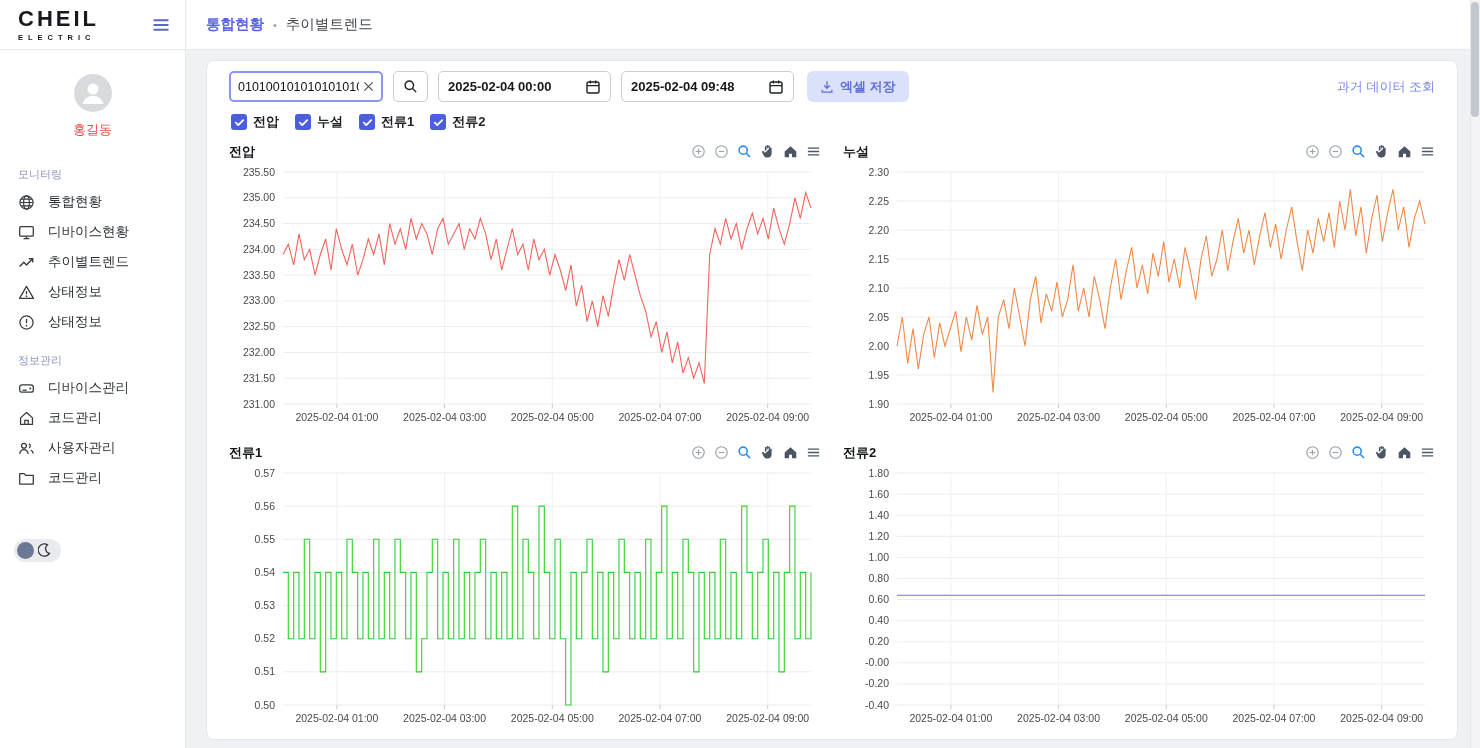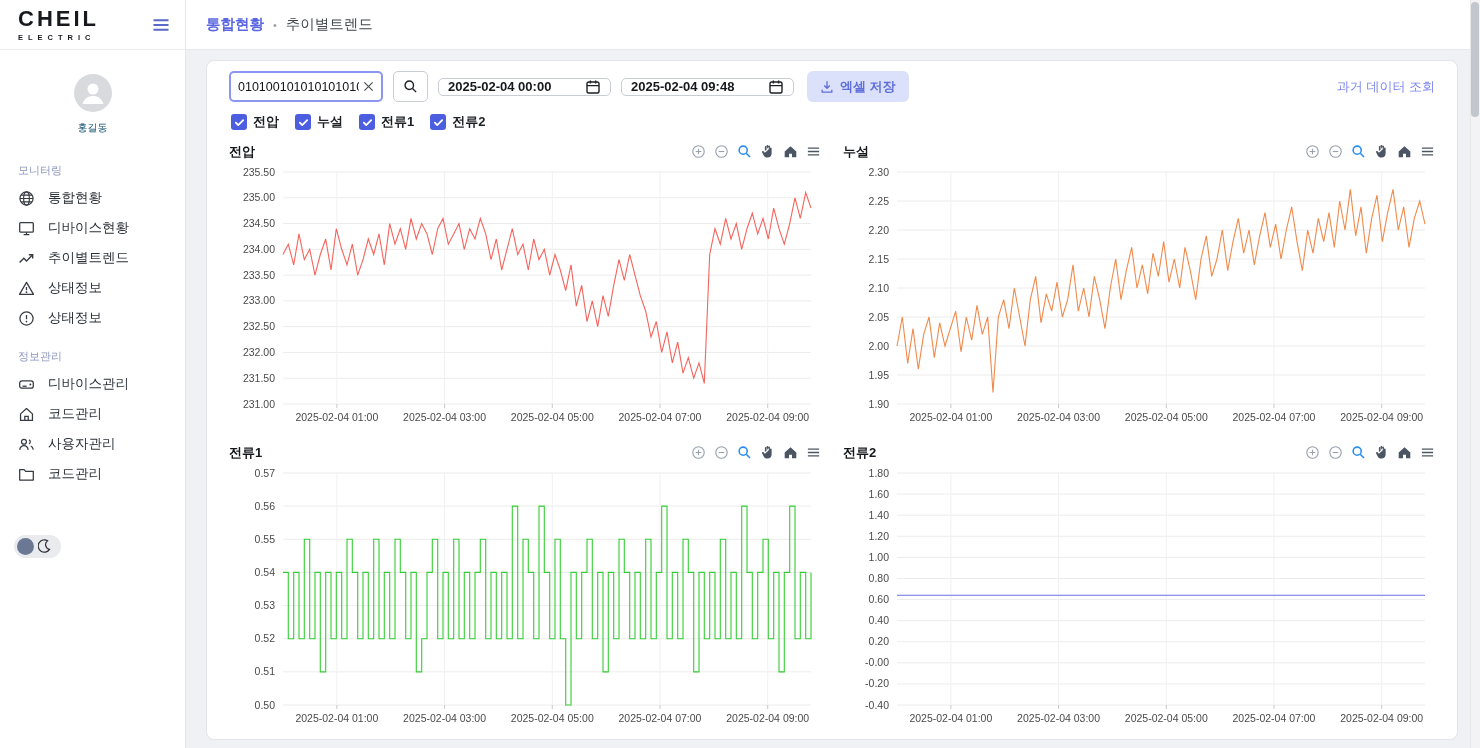--- a/index.html
+++ b/index.html
@@ -8,21 +8,21 @@
   .app { display:flex; height:100%; }
 
   
   .sidebar { width:186px; background:#fff; border-right:1px solid #e4e6eb; display:flex; flex-direction:column; flex-shrink:0; }
   .sidebar-header { height:50px; display:flex; align-items:center; justify-content:space-between; padding:0 14px 0 18px; border-bottom:1px solid #ededf0; }
   .logo-main { font-size:22px; font-weight:800; letter-spacing:3px; color:#17191d; line-height:1; }
   .logo-sub { font-size:7.5px; font-weight:700; letter-spacing:5px; color:#17191d; margin-top:3px; }
   .hamburger { background:none; border:none; color:#5a68c8; cursor:pointer; display:flex; }
   .user { text-align:center; padding-top:24px; }
   .avatar { width:38px; height:38px; border-radius:50%; background:#d8dade; margin:0 auto; display:flex; align-items:center; justify-content:center; }
-  .user-name { margin-top:9px; font-size:10px; color:#0c4a6e; }
+  .user-name { margin-top:9px; font-size:13px; color:#ef4444; }
   .nav { margin-top:12px; }
   .nav-section-label { font-size:11px; color:#8d97bd; padding:16px 0 5px 18px; }
   .nav-item { display:flex; align-items:center; gap:13px; padding:6px 18px; font-size:13.5px; color:#2b3036; cursor:pointer; }
   .nav-item .nicon { display:flex; color:#363b42; }
   .theme-toggle { margin:46px 0 0 14px; width:47px; height:23px; border-radius:12px; background:#e9ebef; display:flex; align-items:center; padding:0 3px; gap:4px; cursor:pointer; }
   .knob { width:17px; height:17px; border-radius:50%; background:#6b7894; }
   .moon { display:flex; color:#2b2e33; }
 
   
   .main { flex:1; display:flex; flex-direction:column; min-width:0; }
@@ -32,21 +32,21 @@
   .bc-current { color:#41464d; font-size:14.5px; }
   .content { flex:1; padding:10px 22px 8px 20px; min-height:0; }
   .card { background:#fff; border:1px solid #e3e5ea; border-radius:8px; height:100%; padding:10px 22px 4px; }
 
   
   .controls { display:flex; align-items:center; gap:10px; }
   .device-wrap { display:flex; align-items:center; width:154px; height:31px; border:2px solid #8a96f2; border-radius:5px; padding:0 7px; background:#fff; }
   .device-input { border:none; outline:none; flex:1; min-width:0; font-size:12.5px; color:#121418; font-family:inherit; }
   .clear-btn { color:#4c4f55; display:flex; cursor:pointer; padding-left:4px; }
   .icon-btn { width:35px; height:31px; border:1px solid #c9cdd4; border-radius:5px; background:#fff; display:flex; align-items:center; justify-content:center; color:#1d2025; cursor:pointer; }
-  .date-wrap { display:flex; align-items:center; justify-content:space-between; width:173px; height:18px; border:1px solid #c9cdd4; border-radius:5px; padding:0 9px; background:#fff; }
+  .date-wrap { display:flex; align-items:center; justify-content:space-between; width:173px; height:31px; border:1px solid #c9cdd4; border-radius:5px; padding:0 9px; background:#fff; }
   .date-input { border:none; outline:none; font-size:13px; font-weight:700; color:#16181c; width:124px; font-family:inherit; }
   .cal-btn { display:flex; color:#1d2025; cursor:pointer; }
   .excel-btn { display:flex; gap:6px; align-items:center; height:31px; padding:0 13px; background:#dce1fb; color:#5f6fd8; border:none; border-radius:6px; font-size:13px; font-weight:700; cursor:pointer; margin-left:3px; font-family:inherit; }
   .history-link { margin-left:auto; color:#7b86f0; font-size:13px; text-decoration:none; cursor:pointer; }
 
   
   .series-row { display:flex; gap:16px; margin:11px 2px 2px; align-items:center; }
   .chk { display:flex; gap:6px; align-items:center; font-size:13px; font-weight:700; color:#1c1f24; cursor:pointer; }
   .chk-box { width:16px; height:16px; background:#4c5ee0; border-radius:3px; display:flex; align-items:center; justify-content:center; color:#fff; }
 

